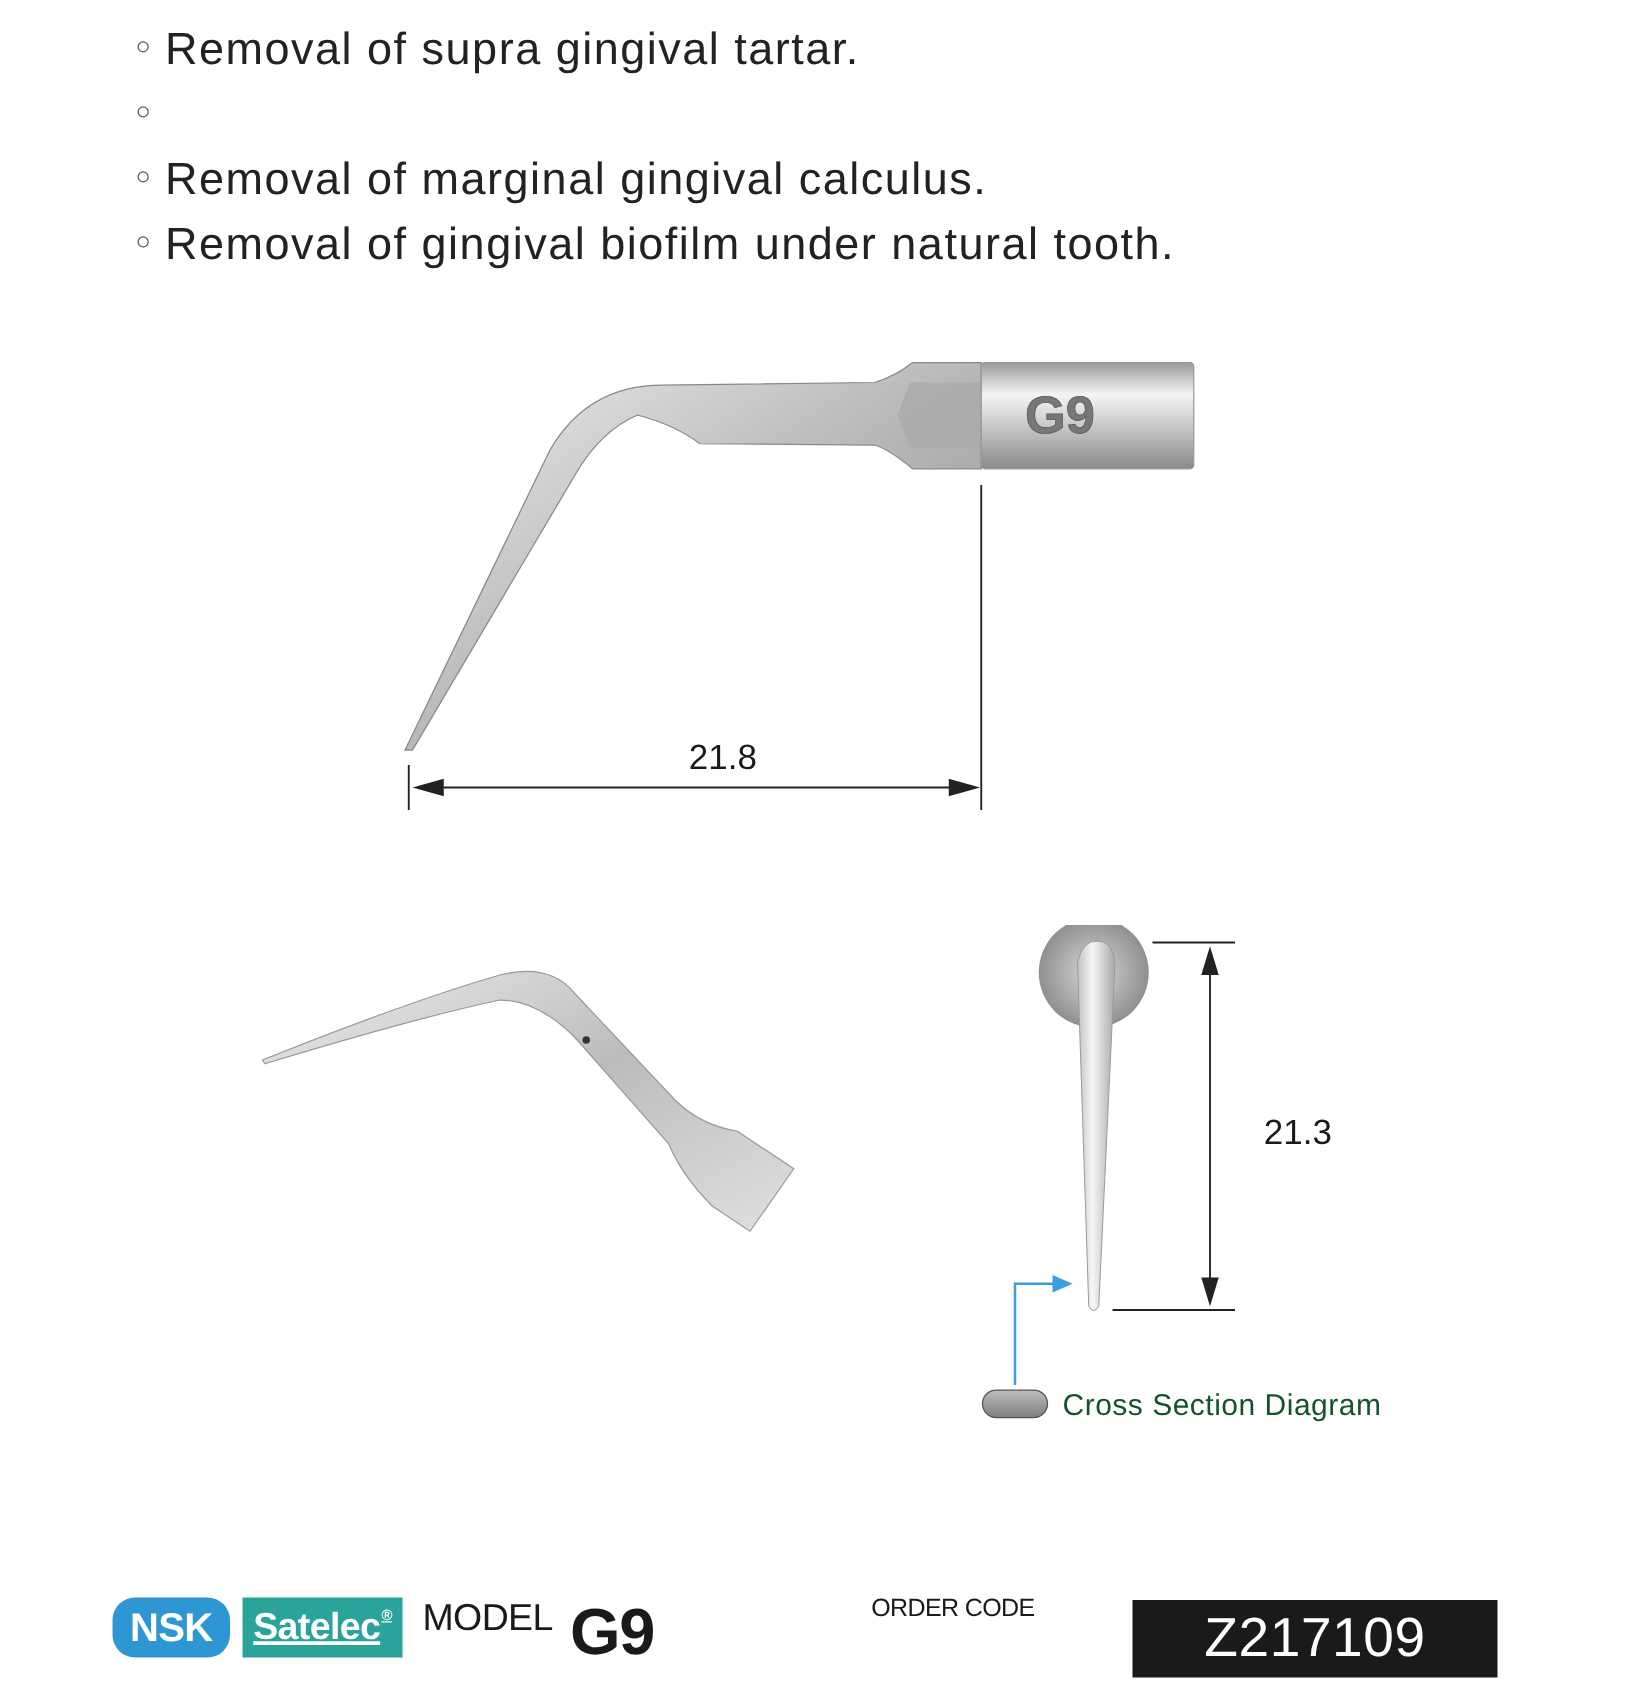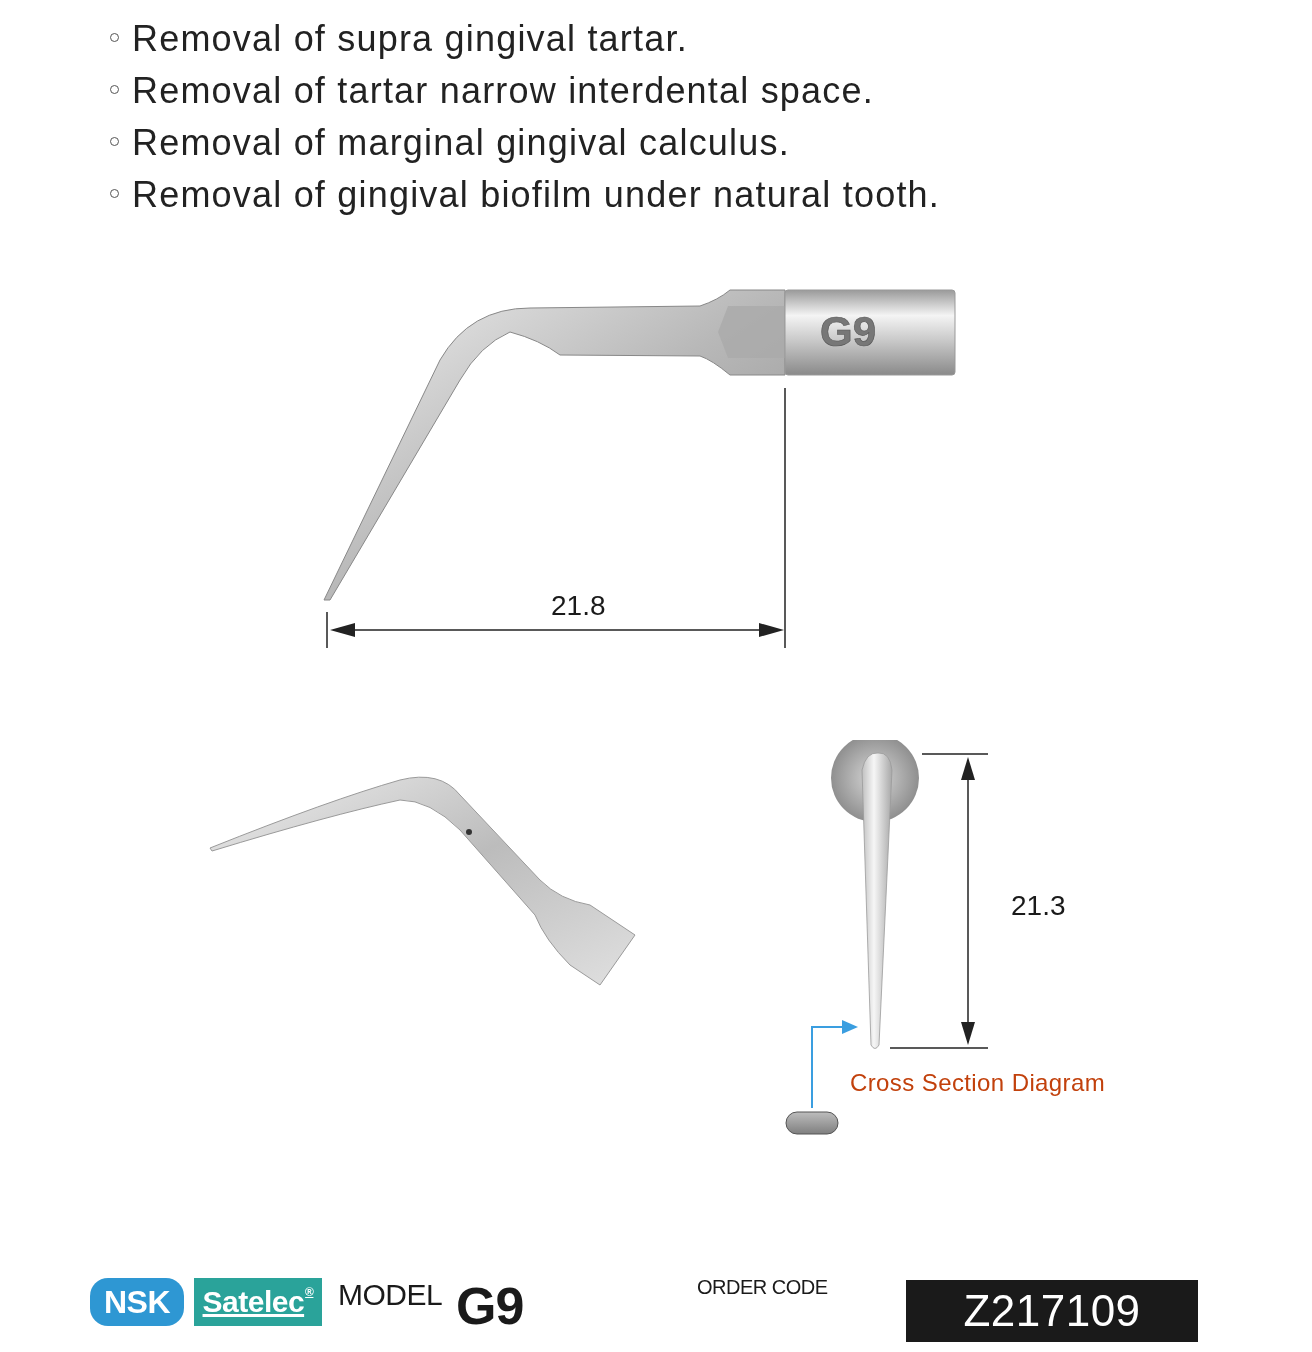--- a/index.html
+++ b/index.html
@@ -11,28 +11,28 @@
   .dim-text { position: absolute; font-size: 28px; color: #1a1a1a; margin-left: 28px; }
   .footer { position: absolute; left: 0; top: 1270px; width: 1312px; height: 82px; }
   .logo { position: absolute; top: 8px; height: 48px; color: #fff; font-weight: bold; font-size: 32px; display: flex; align-items: center; justify-content: center; letter-spacing: -0.5px; }
   .logo-nsk { left: 90px; width: 94px; background: #2e97d3; border-radius: 18px; }
   .logo-satelec { left: 194px; width: 128px; background: #2aa39a; font-size: 30px; text-decoration: underline; }
   .logo-satelec sup { font-size: 12px; margin-left: 1px; position: relative; top: -10px; }
   .model-label { position: absolute; left: 338px; top: 8px; font-size: 30px; letter-spacing: -0.5px; }
   .model-value { position: absolute; left: 456px; top: 6px; font-size: 52px; font-weight: bold; letter-spacing: -1px; }
   .order-label { position: absolute; left: 697px; top: 6px; font-size: 20px; letter-spacing: -0.5px; }
   .order-box { position: absolute; left: 906px; top: 10px; width: 292px; height: 62px; background: #1a1a1a; color: #fff; font-size: 44px; font-weight: normal; display: flex; align-items: center; justify-content: center; letter-spacing: 0.5px; }
-  .cs-label { position: absolute; left: 850px; top: 1069px; font-size: 24px; color: #c2410c; letter-spacing: 0.4px; }
+  .cs-label { position: absolute; left: 850px; top: 1111px; font-size: 24px; color: #14532d; letter-spacing: 0.4px; }
 </style>
 </head>
 <body>
 
 <ul class="bullets">
   <li><span class="dot"></span><span>Removal of supra gingival tartar.</span></li>
-  <li><span class="dot"></span><span>Removal of tartar narrow interdental space.</span></li>
+  <li><span class="dot"></span></li>
   <li><span class="dot"></span><span>Removal of marginal gingival calculus.</span></li>
   <li><span class="dot"></span><span>Removal of gingival biofilm under natural tooth.</span></li>
 </ul>
 
 <svg class="figure" style="left:300px;top:270px" width="680" height="400" viewBox="300 270 680 400">
   <defs>
     <linearGradient id="metalV" x1="0" y1="0" x2="0" y2="1">
       <stop offset="0" stop-color="#9a9a9a"></stop>
       <stop offset="0.3" stop-color="#f4f4f4"></stop>
       <stop offset="0.6" stop-color="#c8c8c8"></stop>

